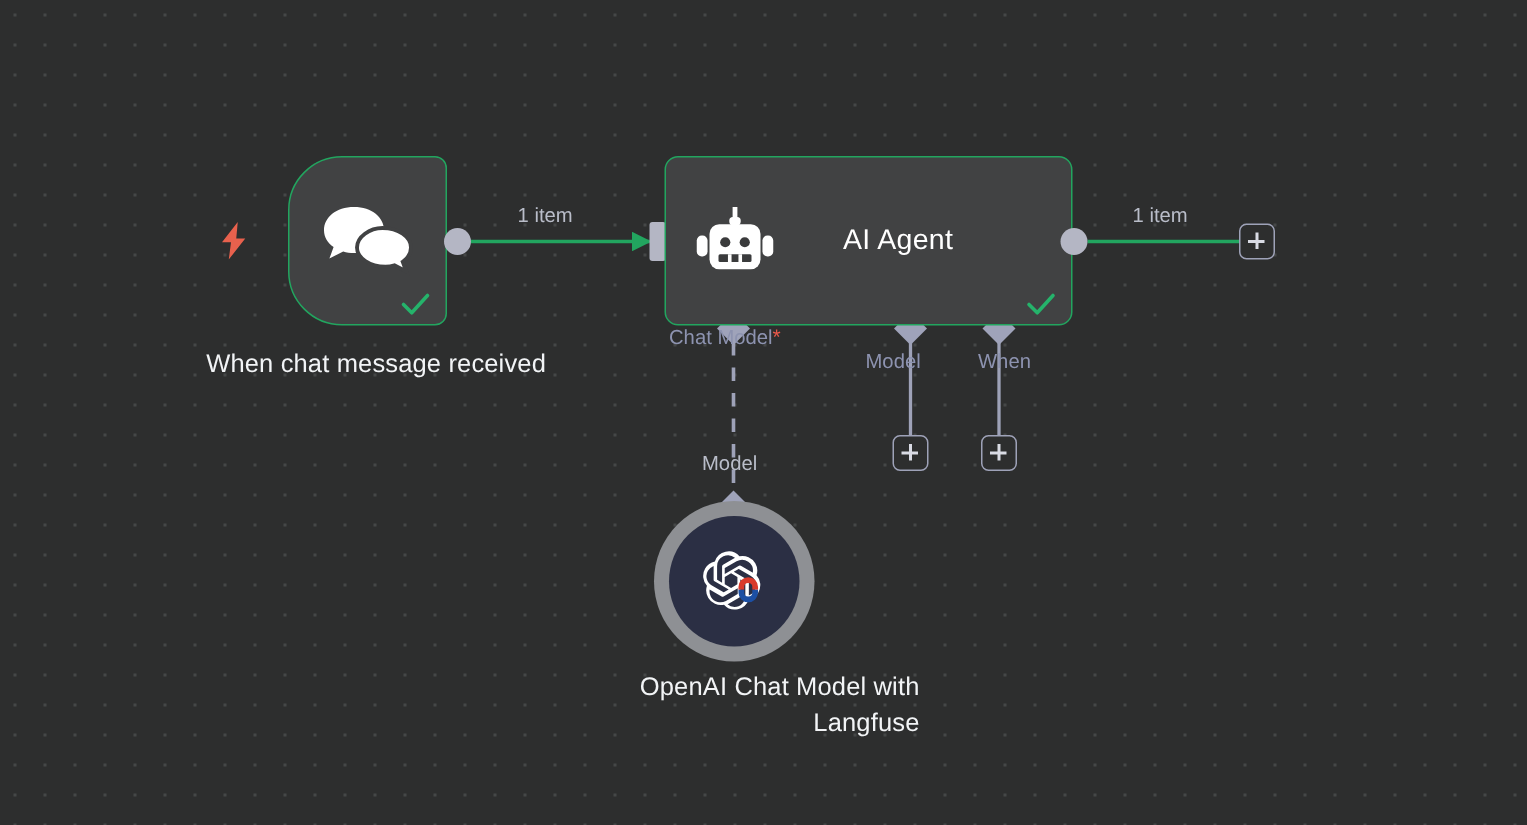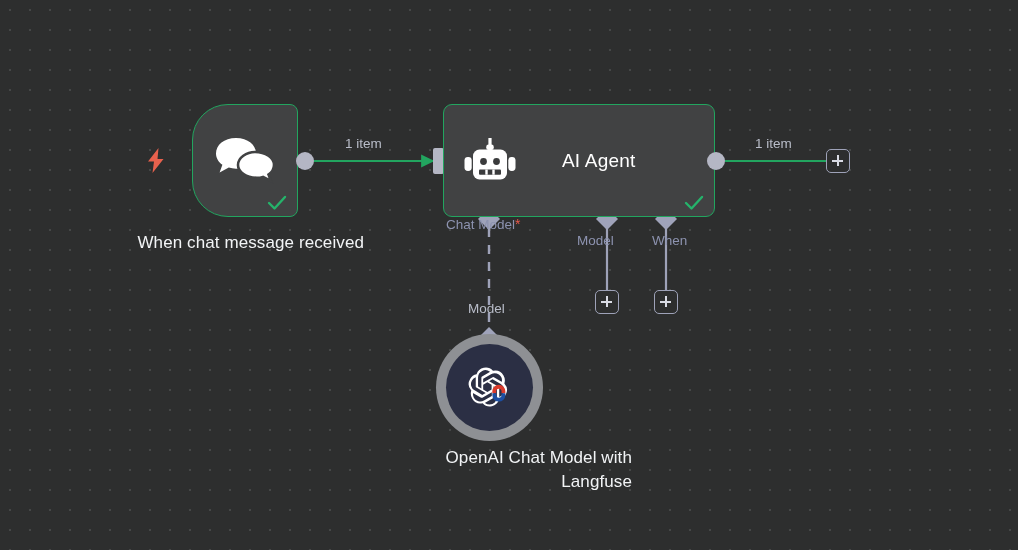--- a/index.html
+++ b/index.html
@@ -60,21 +60,21 @@
 
   
   .node-caption {
     position:absolute;
     color:#f2f4f6;
     font-size:17px; font-weight:normal;
     text-align:right; line-height:1.42;
     letter-spacing:.1px;
   }
   #trigger-caption { left:126px; top:231px; width:238px; }
-  #openai-caption  { left:392px; top:446px; width:240px; }
+  #openai-caption  { left:373px; top:446px; width:240px; }
 
   
   .out-dot {
     position:absolute;
     width:18px; height:18px; border-radius:50%;
     background:#b4b6c4;
   }
   .in-port {
     position:absolute;
     width:11px; height:26px; border-radius:2px;

